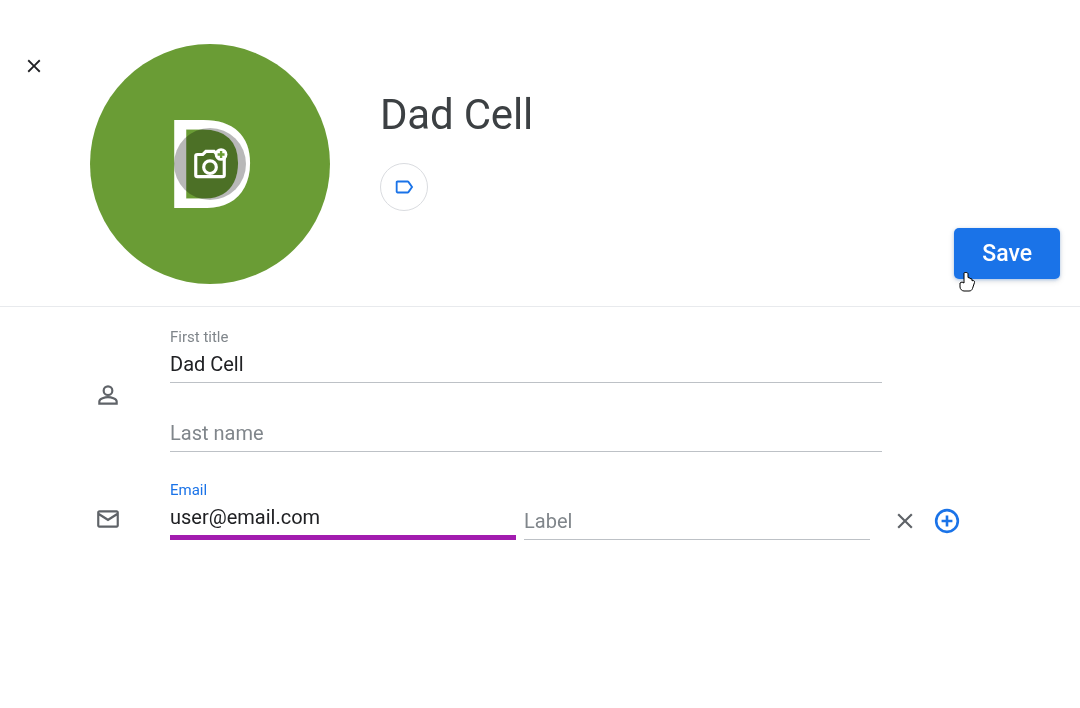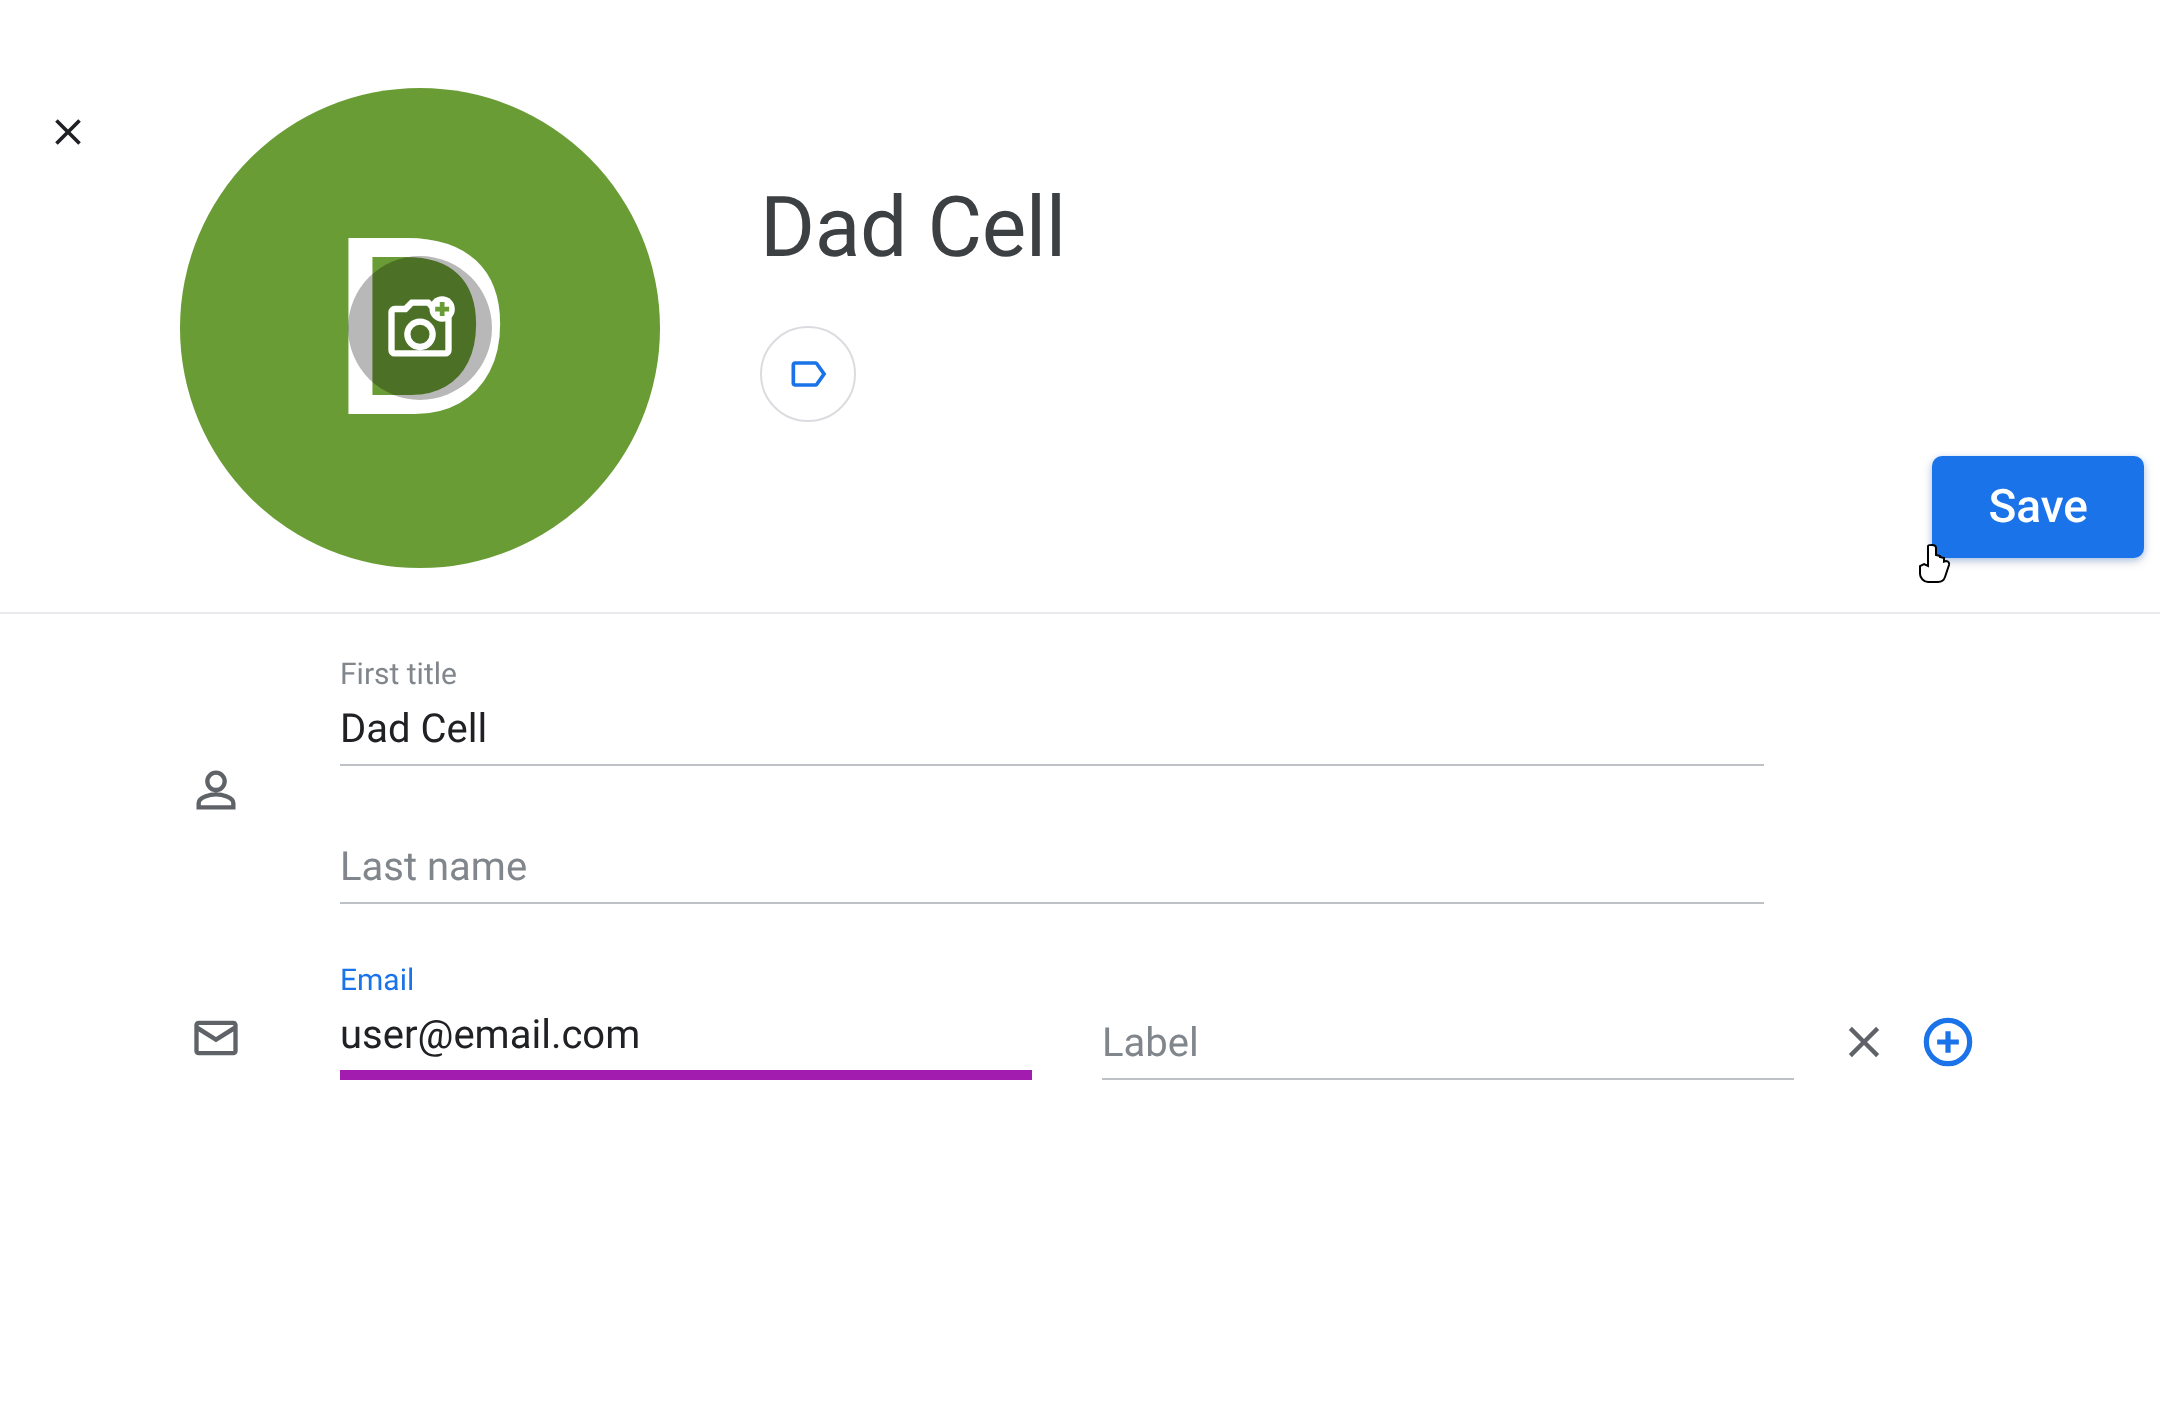--- a/index.html
+++ b/index.html
@@ -77,21 +77,21 @@
       border: 1px solid #dadce0;
       border-radius: 50%;
       display: flex;
       align-items: center;
       justify-content: center;
       cursor: pointer;
     }
     .label-chip svg { width: 22px; height: 22px; }
     .save-btn {
       position: absolute;
-      right: 8px;
+      right: 20px;
       top: 228px;
       background: #1a73e8;
       color: #fff;
       border: none;
       border-radius: 5px;
       padding: 0 28px;
       height: 51px;
       font-size: 23px;
       font-family: 'Google Sans', Roboto, Arial, sans-serif;
       font-weight: 500;
@@ -144,21 +144,21 @@
       font-size: 20px;
       font-family: Roboto, Arial, sans-serif;
       color: #202124;
       padding: 4px 0 6px 0;
       outline: none;
       background: transparent;
     }
     .field-input::placeholder { color: #80868b; font-size: 20px; }
     .focused-underline { border-bottom: 5px solid #a21caf; }
     .email-row { display: flex; align-items: flex-end; margin-top: 8px; }
-    .email-fields { display: flex; margin-left: 44px; align-items: flex-end; gap: 35px; }
+    .email-fields { display: flex; margin-left: 44px; align-items: flex-end; gap: 8px; }
     .email-field { width: 346px; position: relative; }
     .label-field { width: 346px; position: relative; }
     .row-actions {
       display: flex;
       align-items: center;
       gap: 12px;
       margin-left: 20px;
       padding-bottom: 4px;
     }
     .action-icon {

